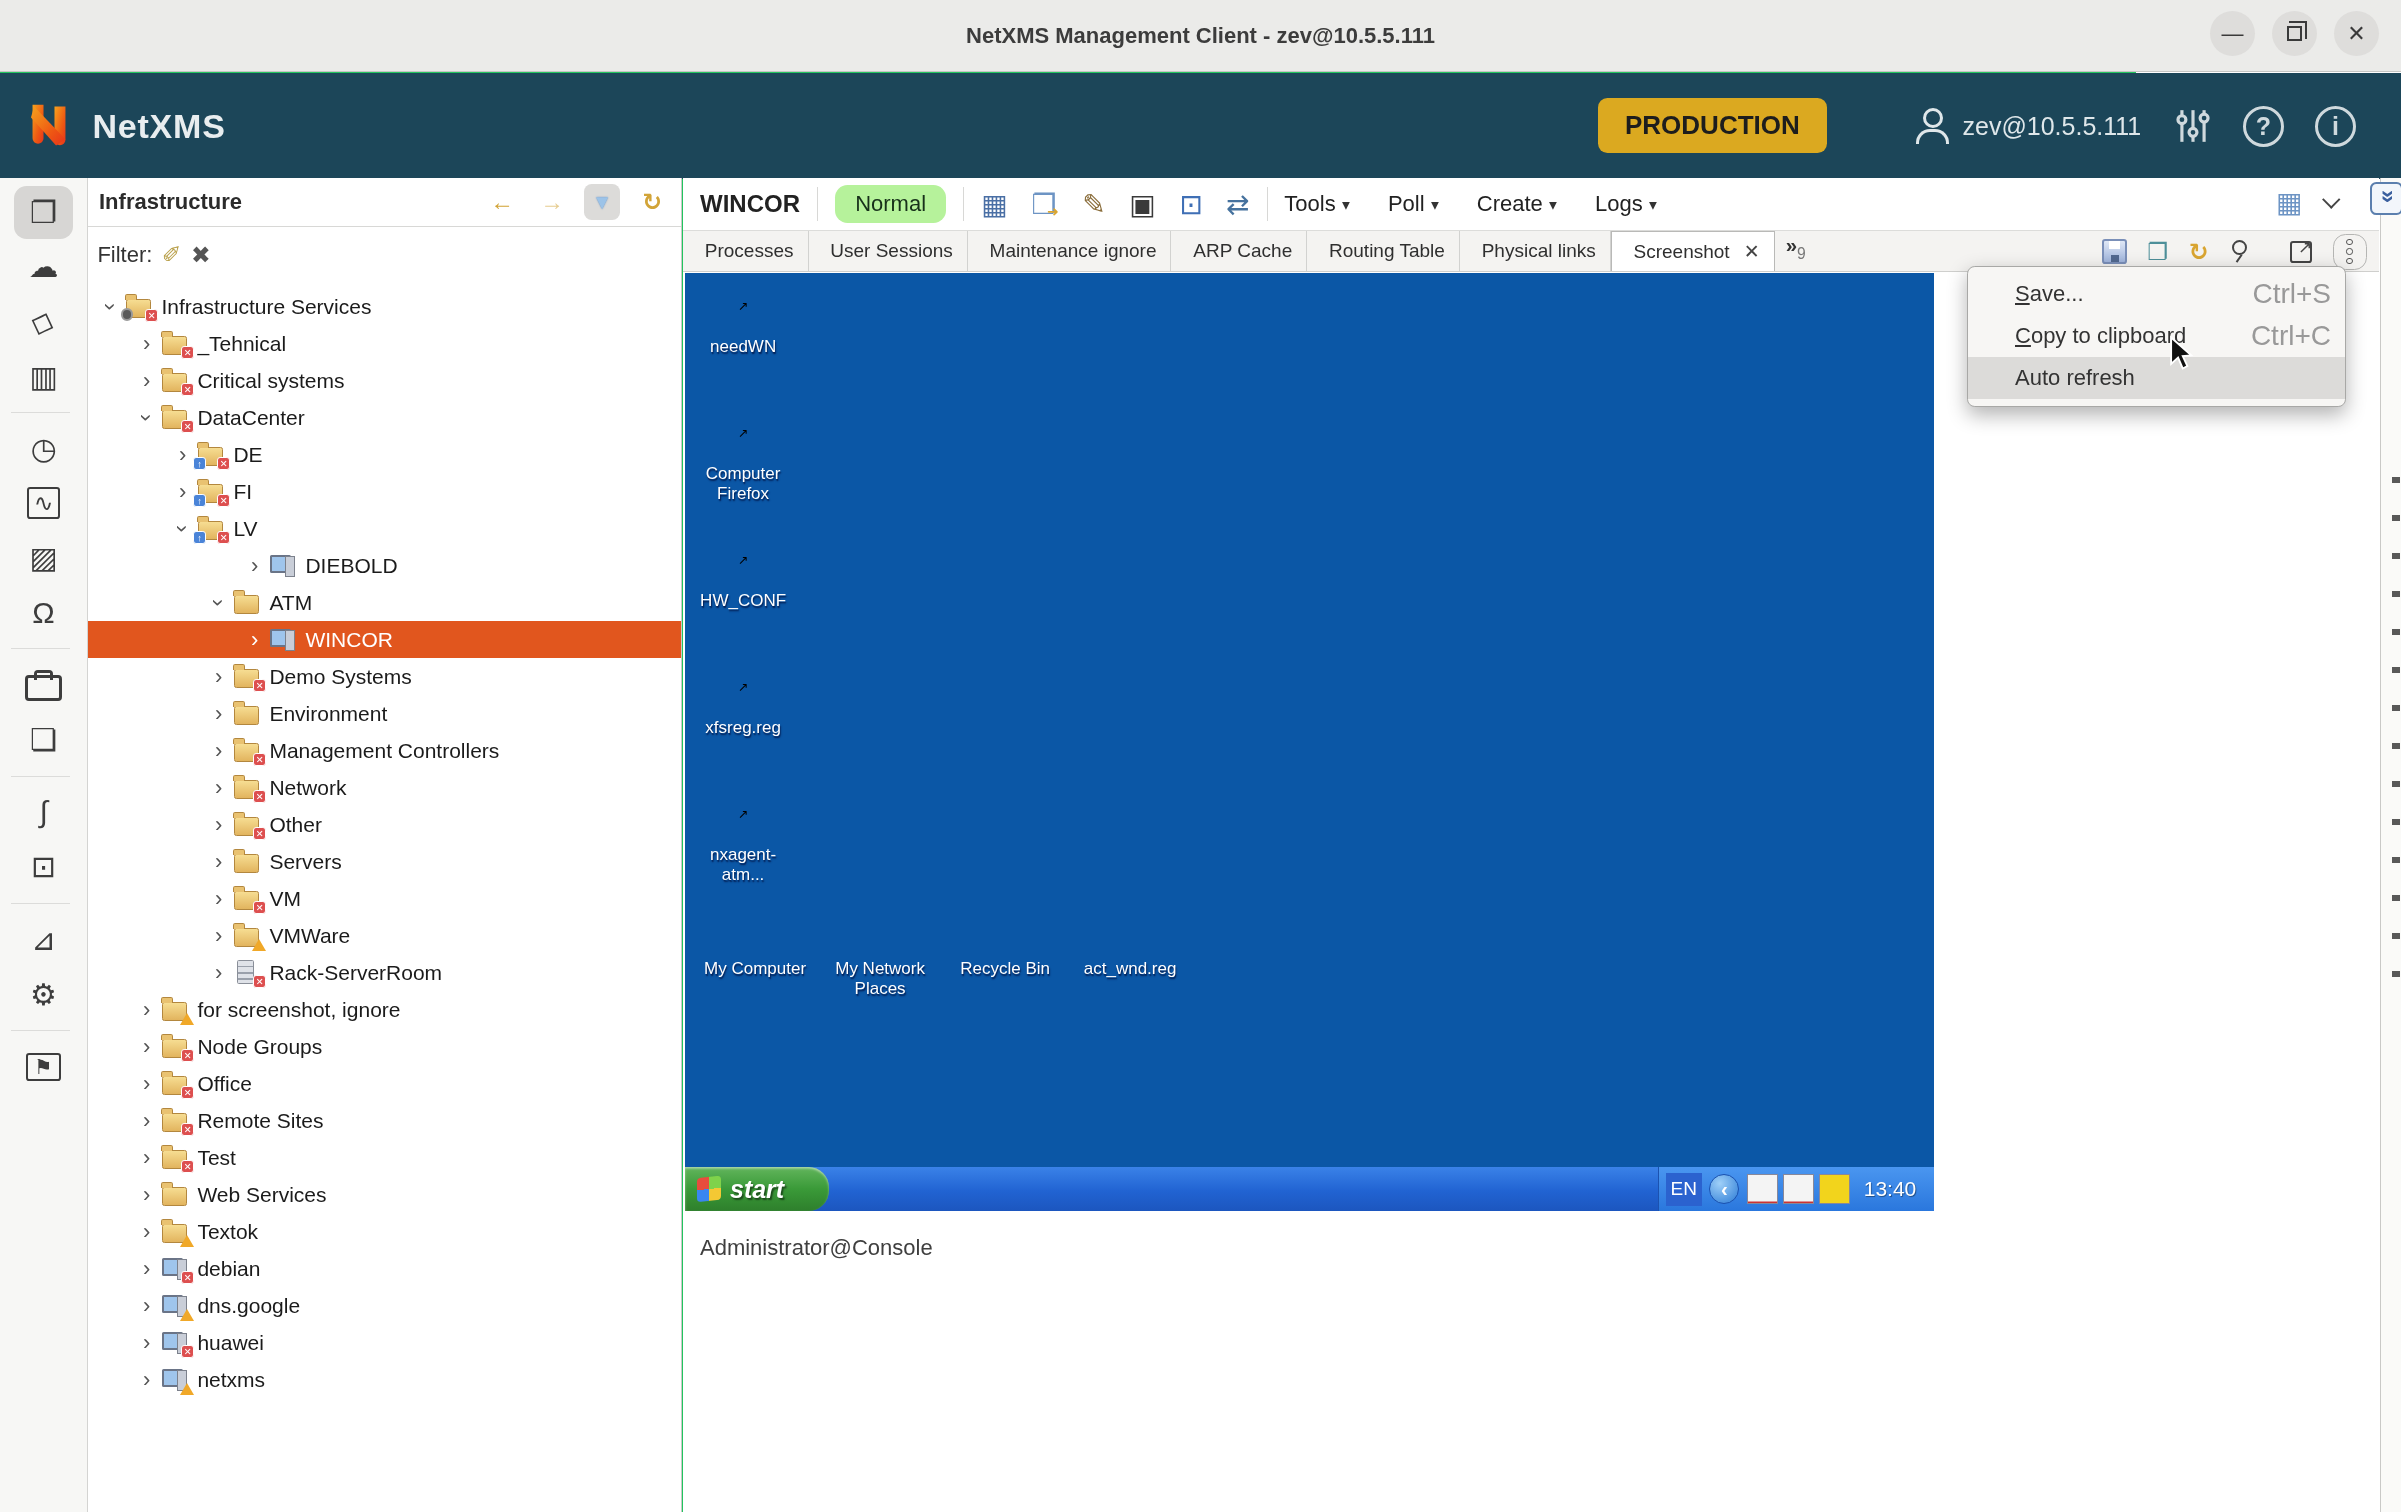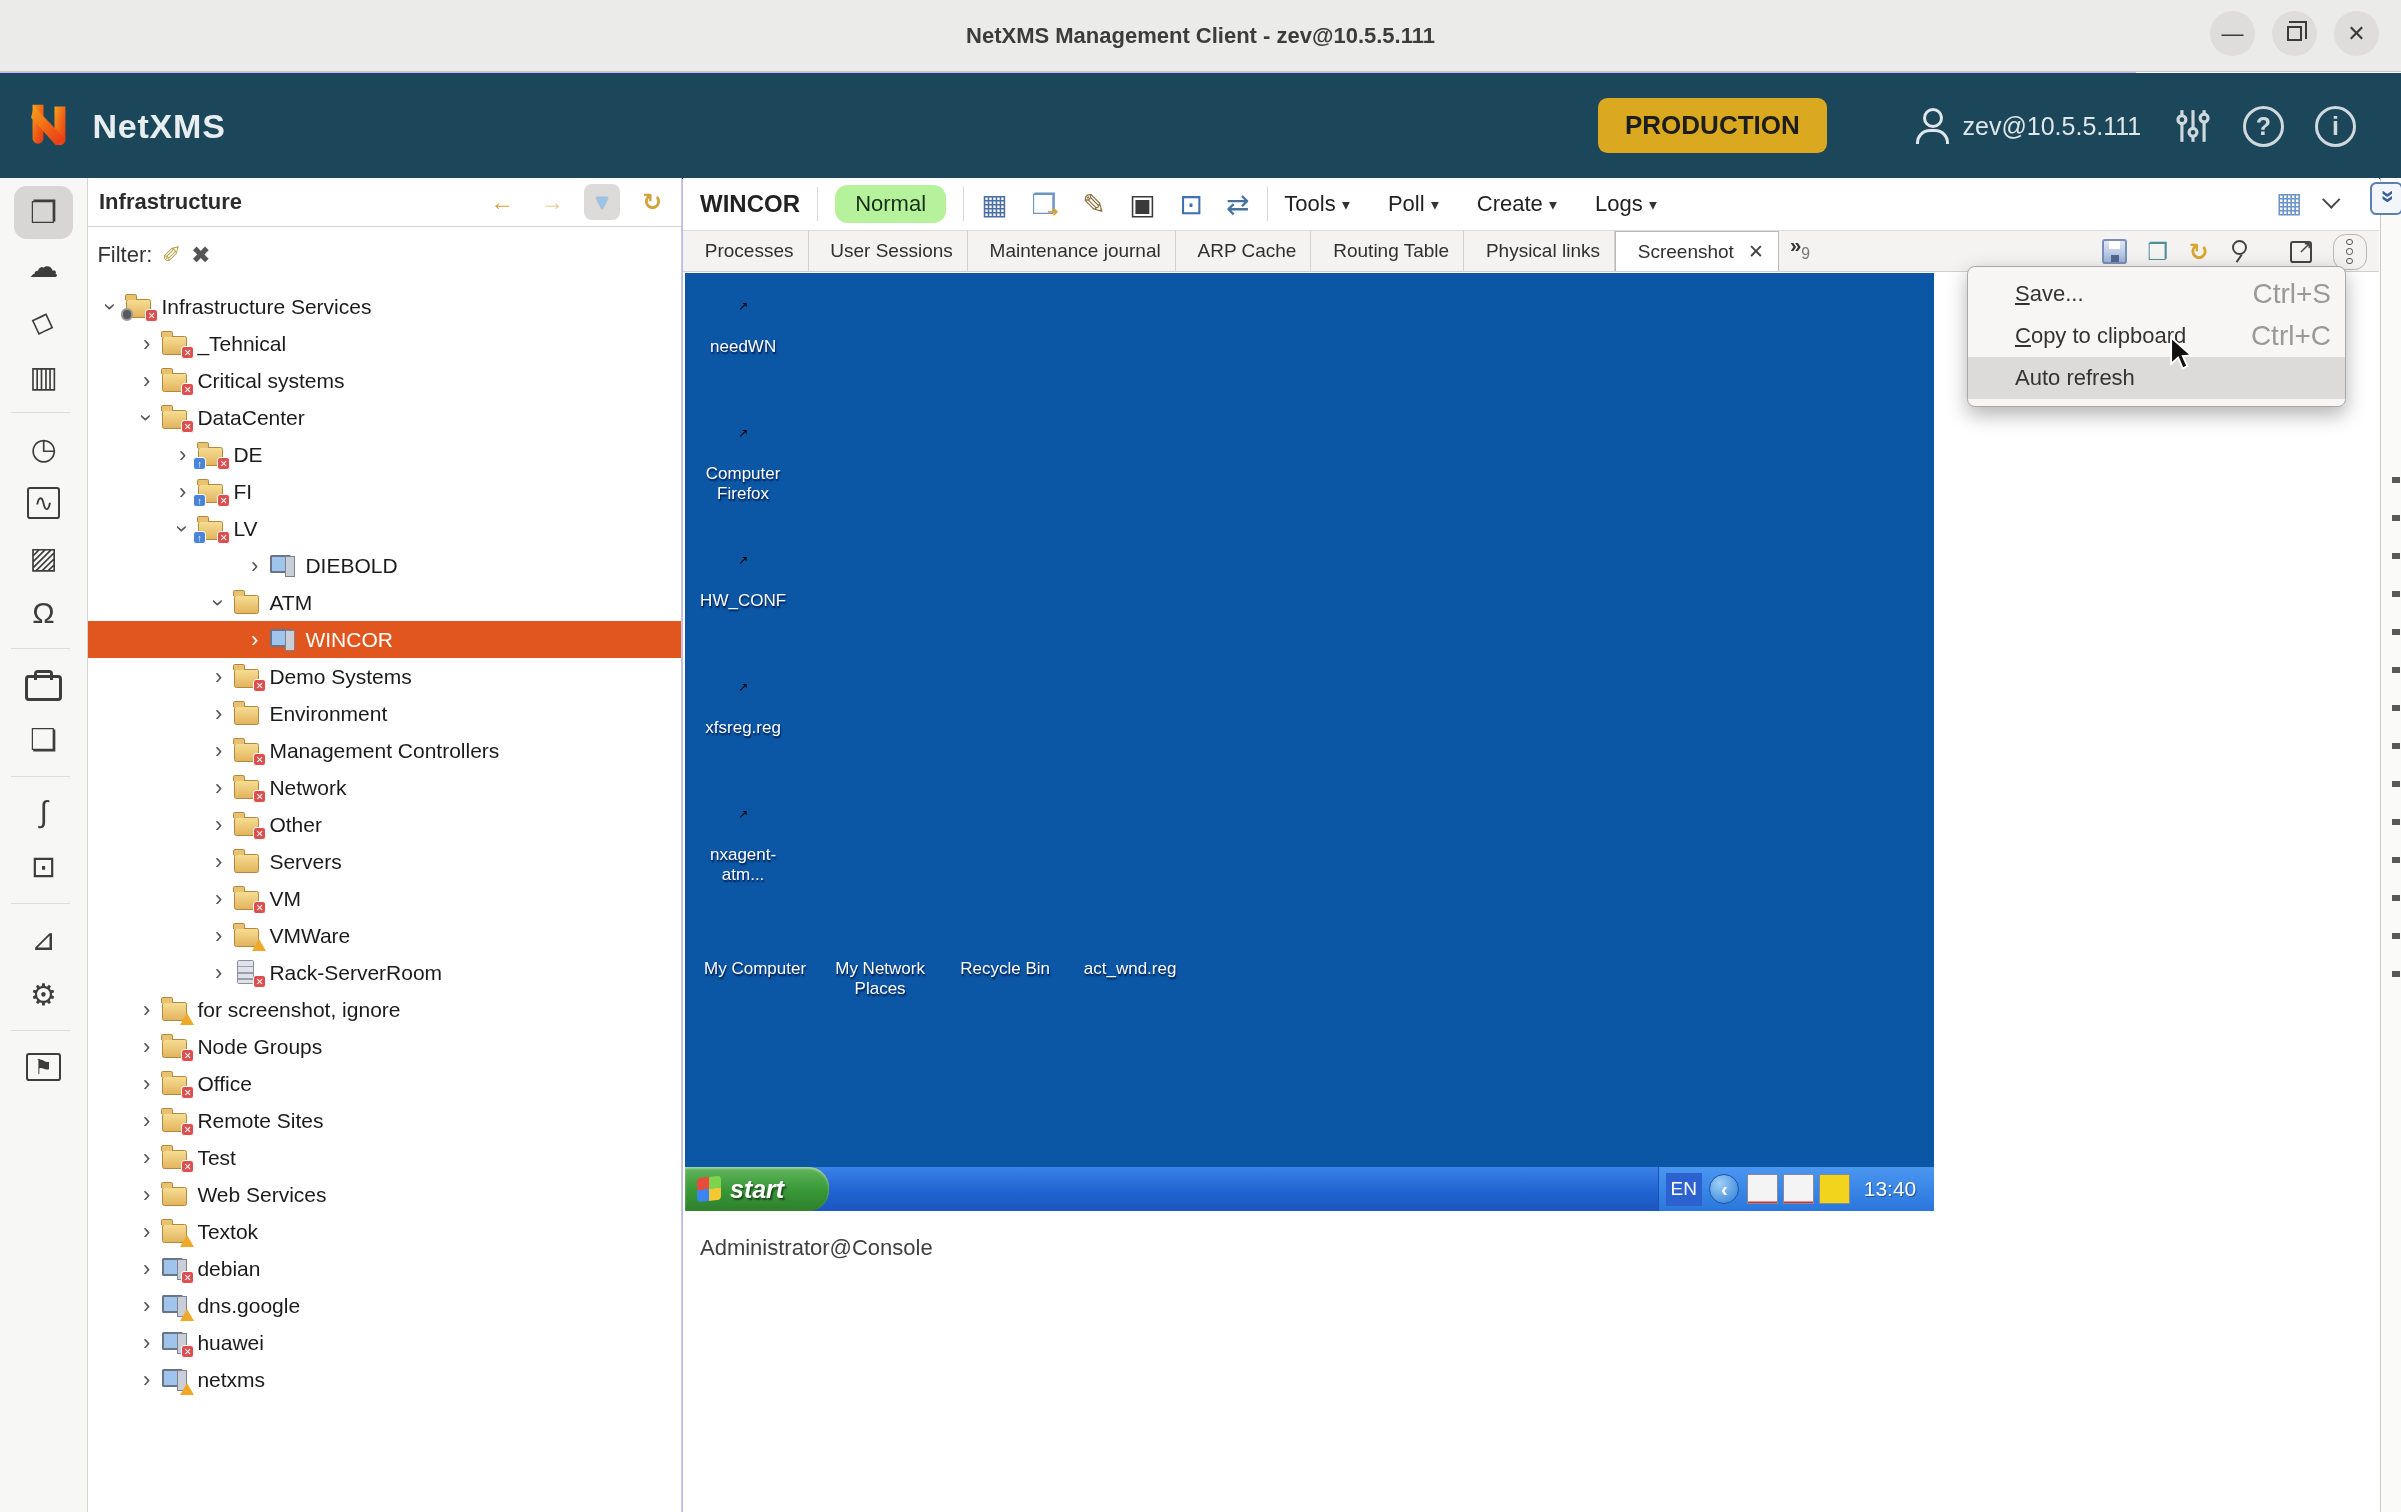--- a/index.html
+++ b/index.html
@@ -1,18 +1,18 @@
 <!DOCTYPE html>
 <html style="font-size:12.5px"><head>
 <meta charset="utf-8">
 <style>
   * { margin:0; padding:0; box-sizing:border-box; }
   html,body { width:2401px; height:1512px; }
   body { font-family:"Liberation Sans","DejaVu Sans",sans-serif; background:#fff; overflow:hidden; }
-  .window { position:relative; width:2136px; height:1512px; background:#c4b5fd; }
+  .window { position:relative; width:2136px; height:1512px; background:#22c55e; }
 
   
   .titlebar { position:absolute; left:0; top:0; width:2401px; height:72px; background:#ebebe9; border-bottom:0.8px solid #c6c6c4; display:flex; align-items:center; justify-content:center; }
   .titlebar .wtitle { font-size:22px; font-weight:bold; color:#3c3c3c; }
   .winbtns { position:absolute; right:22px; top:11px; display:flex; gap:17px; }
   .winbtn { width:45px; height:45px; border-radius:50%; background:#dedddb; display:flex; align-items:center; justify-content:center; color:#3a3a3a; font-size:22px; cursor:default; }
   .winbtn .restore { width:15.7px; height:15.7px; border:2.3px solid #3a3a3a; position:relative; }
   .winbtn .restore::before { content:""; position:absolute; right:-6.3px; top:-6.3px; width:15.7px; height:15.7px; border:2.3px solid #3a3a3a; border-left:none; border-bottom:none; }
 
   
@@ -621,21 +621,21 @@
             <span>Processes</span>
 
           </div>
           <div class="tab" data-icon="user">
             <span class="ticn"></span>
             <span>User Sessions</span>
 
           </div>
           <div class="tab" data-icon="tool">
             <span class="ticn"></span>
-            <span>Maintenance journal</span>
+            <span>Maintenance ignore</span>
 
           </div>
           <div class="tab" data-icon="table-green">
             <span class="ticn"></span>
             <span>ARP Cache</span>
 
           </div>
           <div class="tab" data-icon="table-green">
             <span class="ticn"></span>
             <span>Routing Table</span>

